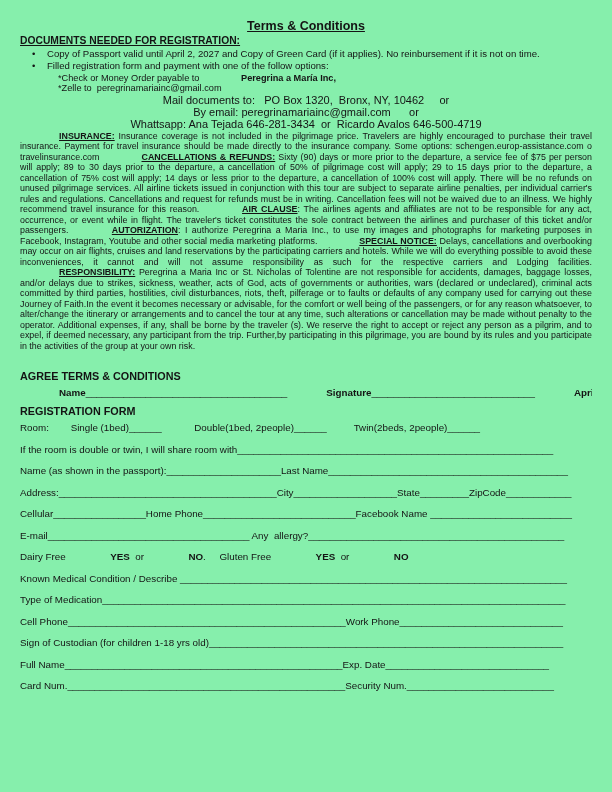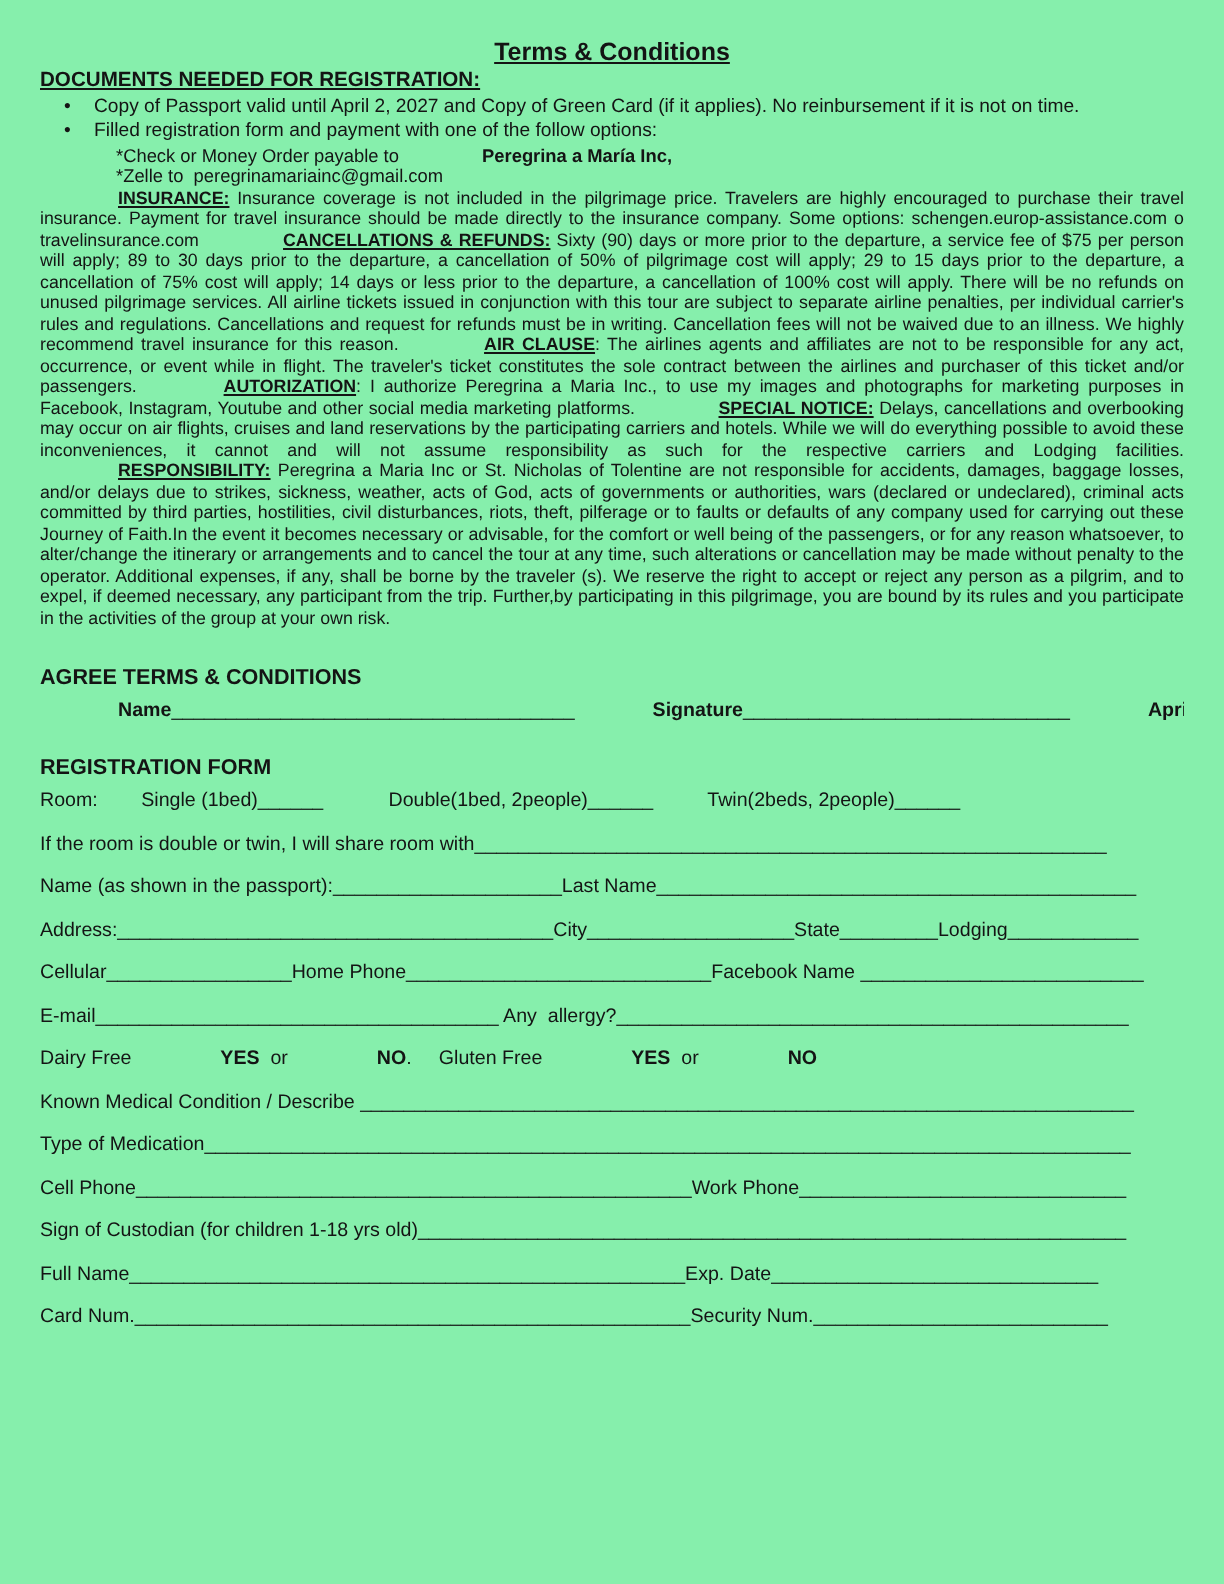--- a/index.html
+++ b/index.html
@@ -31,21 +31,21 @@
   .bullet-glyph { flex: 0 0 15px; }
   .sub-item { margin-left: 38px; font-size: 9.2px; line-height: 10.4px; white-space: pre; }
   .center-line { text-align: center; font-size: 11px; line-height: 12.4px; white-space: pre; }
   .terms {
     font-size: 8.9px; line-height: 10.5px;
     text-align: justify;
     height: 232px; overflow: hidden;
     margin: 0;
   }
   .agree-heading { font-size: 10.8px; font-weight: bold; line-height: 12px; margin-top: 7px; }
-  .reg-heading   { font-size: 10.8px; font-weight: bold; line-height: 12px; margin-top: 12px; }
+  .reg-heading   { font-size: 10.8px; font-weight: bold; line-height: 12px; margin-top: 2px; }
   .form-line { font-size: 9.8px; line-height: 21.5px; white-space: pre; overflow: hidden; }
   .credit-heading { line-height: 13px; padding-top: 3px; }
   .seg-b { font-weight: bold; padding-left: 39px; }
   .seg-u { text-decoration: underline; }
 </style>
 </head>
 <body>
 
 <div class="page">
   <div class="title">Terms &amp; Conditions</div>
@@ -61,34 +61,39 @@
         <span class="bullet-glyph">•</span>
         <span>Filled registration form and payment with one of the follow options:</span>
       </div>
     </div>
 
   <div id="payment-options">
       <div class="sub-item"><span>*Check or Money Order payable to </span><span class="seg-b">Peregrina a María Inc,</span></div>
       <div class="sub-item"><span>*Zelle to  peregrinamariainc@gmail.com</span></div>
     </div>
 
+  <div id="mail-lines">
+      <div class="center-line">Mail documents to:   PO Box 1320,  Bronx, NY, 10462     or</div>
+      <div class="center-line">By email: peregrinamariainc@gmail.com      or</div>
+      <div class="center-line">Whattsapp: Ana Tejada 646-281-3434  or  Ricardo Avalos 646-500-4719</div>
+    </div>
 
   <p class="terms" id="terms-paragraph"><span class="seg-b seg-u">INSURANCE:</span><span> Insurance coverage is not included in the pilgrimage price. Travelers are highly encouraged to purchase their travel insurance. Payment for travel insurance should be made directly to the insurance company.  Some options: schengen.europ-assistance.com o travelinsurance.com </span><span class="seg-b seg-u">CANCELLATIONS &amp; REFUNDS:</span><span> Sixty (90) days or more prior to the departure, a service fee of $75 per person will apply; 89 to 30 days prior to the departure, a cancellation of 50% of pilgrimage cost will apply; 29 to 15 days prior to the departure, a cancellation of 75% cost will apply; 14 days or less prior to the departure, a cancellation of 100% cost will apply. There will be no refunds on unused pilgrimage services. All airline tickets issued in conjunction with this tour are subject to separate airline penalties, per individual carrier's rules and regulations.  Cancellations and request for refunds must be in writing. Cancellation fees will not be waived due to an illness. We highly recommend travel insurance for this reason.  </span><span class="seg-b seg-u">AIR CLAUSE</span><span>:  The airlines agents and affiliates are not to be responsible for any act, occurrence, or event while in flight. The traveler's ticket constitutes the sole contract between the airlines and purchaser of this ticket and/or passengers.  </span><span class="seg-b seg-u">AUTORIZATION</span><span>: I authorize Peregrina a Maria Inc., to use my images and photographs for marketing purposes in Facebook, Instagram, Youtube and other social media marketing platforms. </span><span class="seg-b seg-u">SPECIAL NOTICE:</span><span> Delays, cancellations and overbooking may occur on air flights, cruises and land reservations by the participating carriers and hotels. While we will do everything possible to avoid these inconveniences, it cannot and will not assume responsibility as such for the respective carriers and Lodging facilities. </span><span class="seg-b seg-u">RESPONSIBILITY:</span><span> Peregrina a Maria Inc or St. Nicholas of Tolentine are not responsible for accidents, damages, baggage losses, and/or delays due to strikes, sickness, weather, acts of God, acts of governments or authorities, wars (declared or undeclared), criminal acts committed by third parties, hostilities, civil disturbances, riots, theft, pilferage or to faults or defaults of any company used for carrying out these Journey of Faith.In the event it becomes necessary or advisable, for the comfort or well being of the passengers, or for any reason whatsoever, to alter/change the itinerary or arrangements and to cancel the tour at any time, such alterations or cancellation may be made without penalty to the operator. Additional expenses, if any, shall be borne by the traveler (s). We reserve the right to accept or reject any person as a pilgrim, and to expel, if deemed necessary, any participant from the trip. Further,by participating in this pilgrimage, you are bound by its rules and you participate in the activities of the group at your own risk.</span></p>
 
   <div class="agree-heading">AGREE TERMS &amp; CONDITIONS</div>
 
   <div class="form-line"><span class="seg-b">Name</span><span>_____________________________________</span><span class="seg-b">Signature</span><span>______________________________</span><span class="seg-b">April</span><span>_______________</span></div>
 
   <div class="reg-heading">REGISTRATION FORM</div>
 
   <div id="registration-lines">
       <div class="form-line"><span>Room:        Single (1bed)______            Double(1bed, 2people)______          Twin(2beds, 2people)______</span></div>
       <div class="form-line"><span>If the room is double or twin, I will share room with</span><span>__________________________________________________________</span></div>
       <div class="form-line"><span>Name (as shown in the passport):</span><span>_____________________</span><span>Last Name</span><span>____________________________________________</span></div>
-      <div class="form-line"><span>Address:</span><span>________________________________________</span><span>City</span><span>___________________</span><span>State</span><span>_________</span><span>Lodging</span><span>____________</span></div>
+      <div class="form-line"><span>Address:</span><span>________________________________________</span><span>City</span><span>___________________</span><span>State</span><span>_________</span><span>ZipCode</span><span>____________</span></div>
       <div class="form-line"><span>Cellular</span><span>_________________</span><span>Home Phone</span><span>____________________________</span><span>Facebook Name </span><span>__________________________</span></div>
       <div class="form-line"><span>E-mail</span><span>_____________________________________</span><span> Any  allergy?</span><span>_______________________________________________</span></div>
       <div class="form-line"><span>Dairy Free  </span><span class="seg-b">YES</span><span>  or  </span><span class="seg-b">NO</span><span>.     Gluten Free  </span><span class="seg-b">YES</span><span>  or  </span><span class="seg-b">NO</span></div>
       <div class="form-line"><span>Known Medical Condition / Describe </span><span>_______________________________________________________________________</span></div>
       <div class="form-line"><span>Type of Medication</span><span>_____________________________________________________________________________________</span></div>
       <div class="form-line"><span>Cell Phone</span><span>___________________________________________________</span><span>Work Phone</span><span>______________________________</span></div>
       <div class="form-line"><span>Sign of Custodian (for children 1-18 yrs old)</span><span>_________________________________________________________________</span></div>
       <div class="form-line"><span>Full Name</span><span>___________________________________________________</span><span>Exp. Date</span><span>______________________________</span></div>
       <div class="form-line"><span>Card Num.</span><span>___________________________________________________</span><span>Security Num.</span><span>___________________________</span></div>
     </div>

